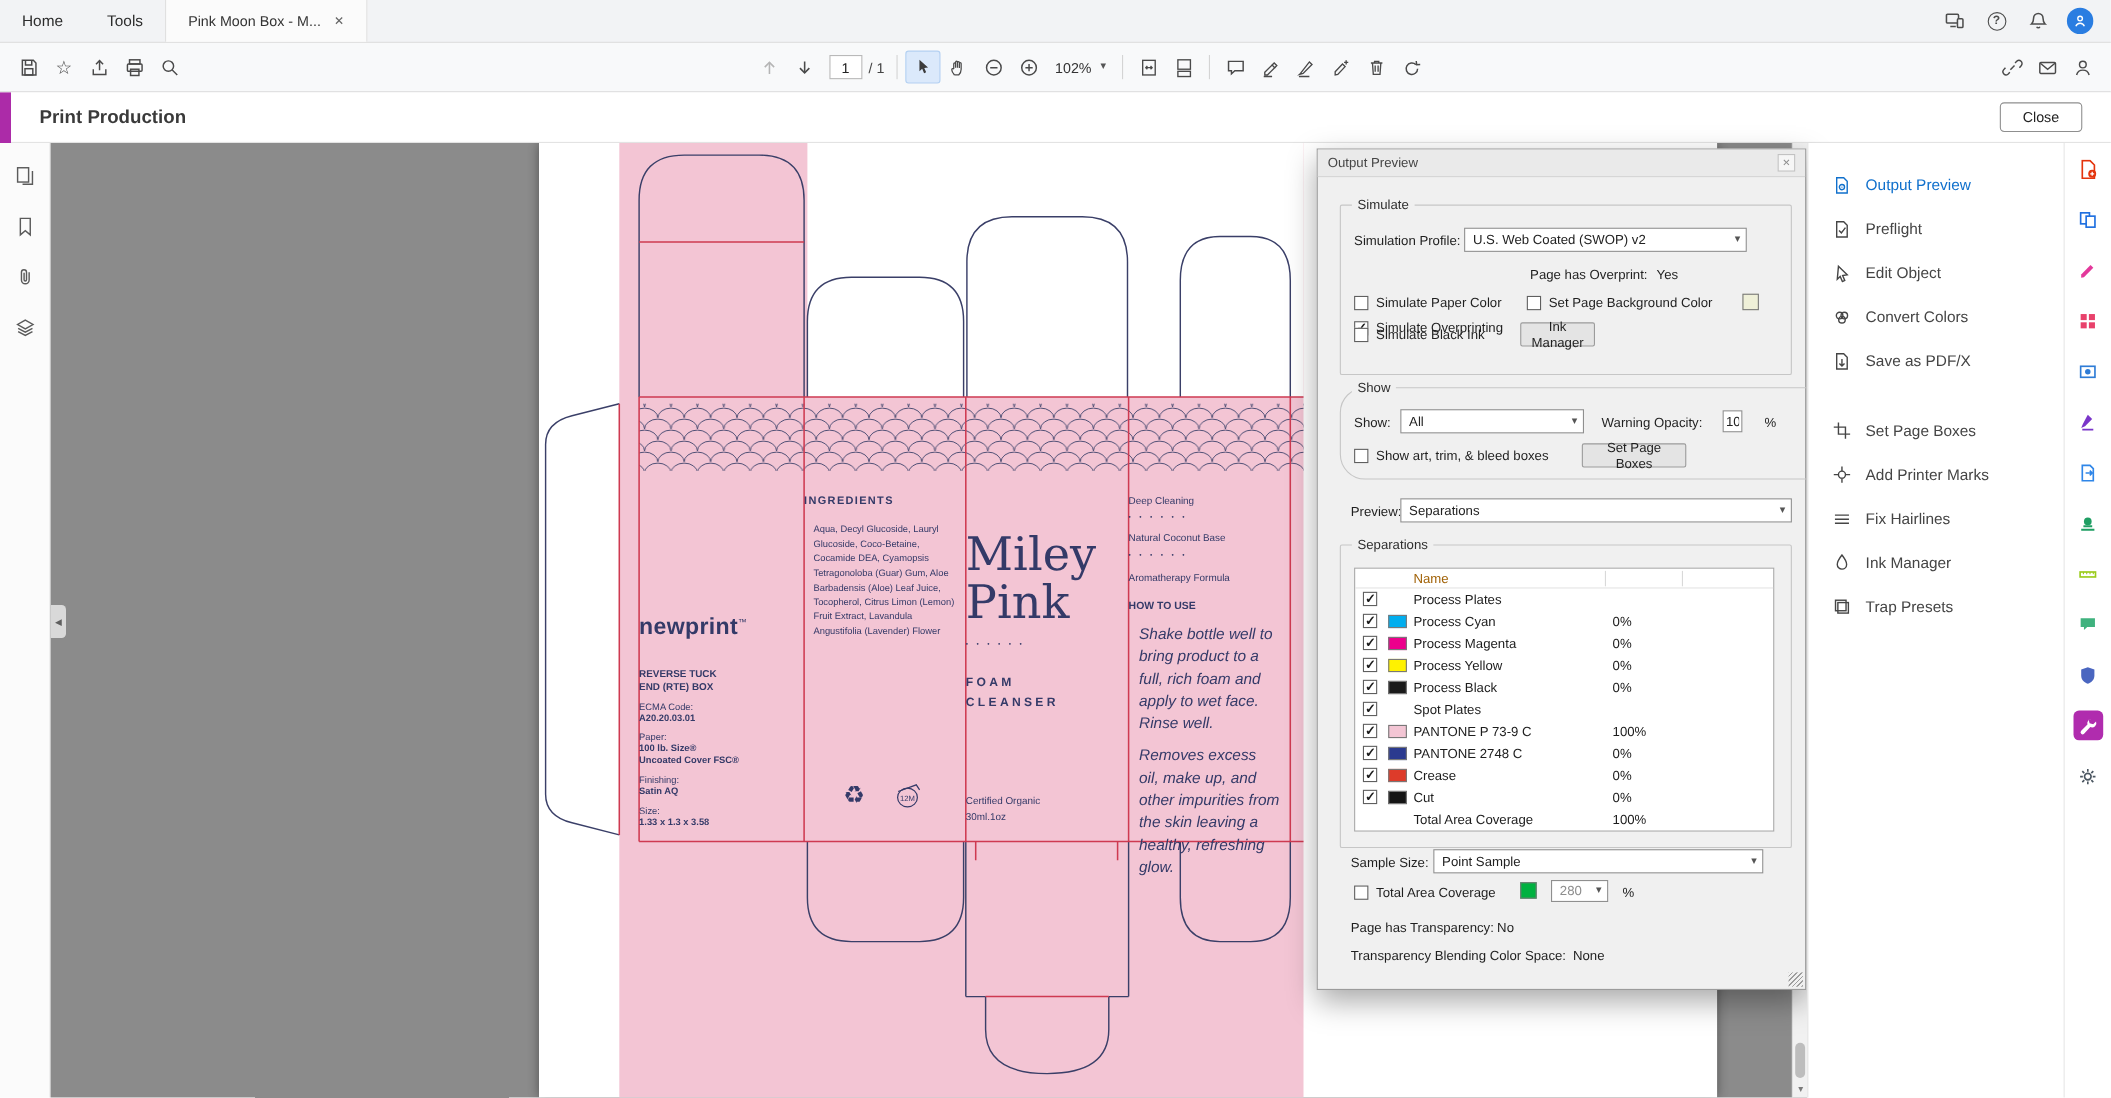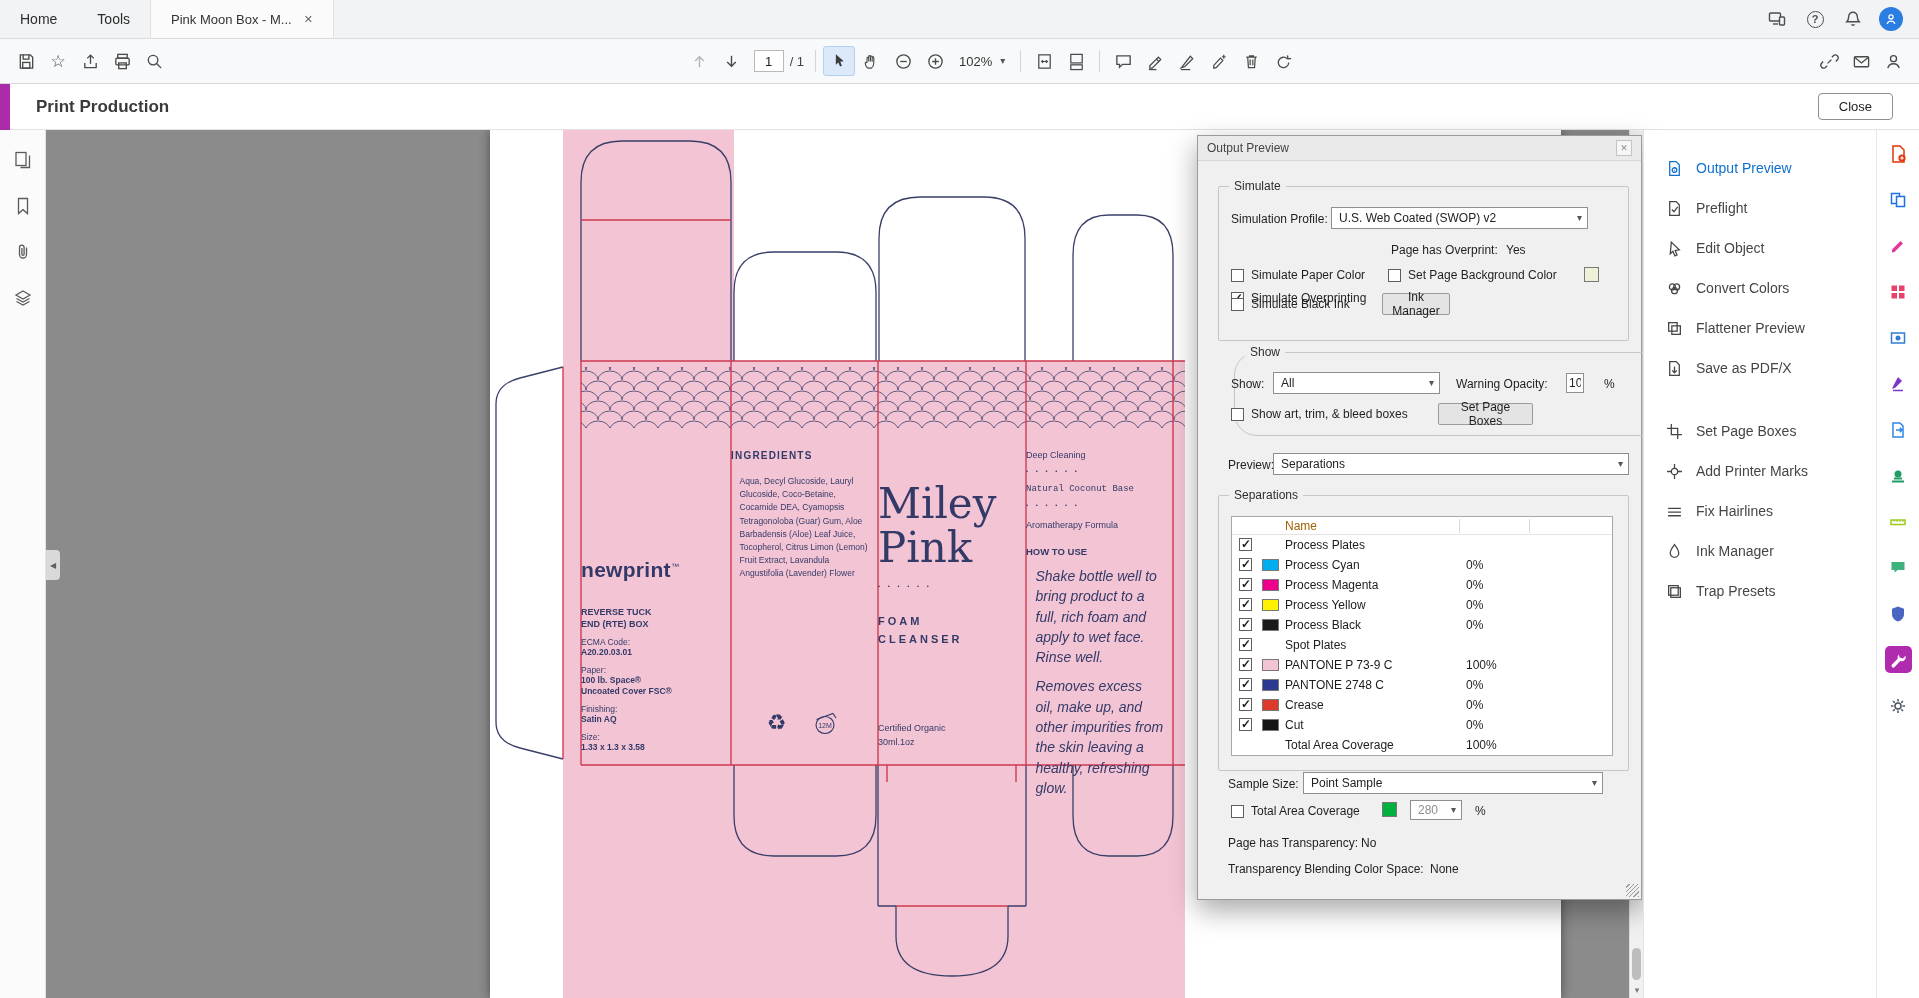--- a/index.html
+++ b/index.html
@@ -351,21 +351,21 @@
         <path d="M841,635 V652 M970,635 V652"></path>
       </g>
     </svg>
 
     <div class="ptxt" style="left:535px;top:428px;width:150px;">
       <div class="np-logo"><span>newprint</span><sup>™</sup></div>
       <div class="box-type"><span>REVERSE TUCK</span><br><span>END (RTE) BOX</span></div>
       <div class="spec-label">ECMA Code:</div>
       <div class="spec-value">A20.20.03.01</div>
       <div class="spec-label">Paper:</div>
-      <div class="spec-value"><span>100 lb. Space®</span><br><span>Uncoated Cover FSC®</span></div>
+      <div class="spec-value"><span>100 lb. Size®</span><br><span>Uncoated Cover FSC®</span></div>
       <div class="spec-label">Finishing:</div>
       <div class="spec-value">Satin AQ</div>
       <div class="spec-label">Size:</div>
       <div class="spec-value">1.33 x 1.3 x 3.58</div>
     </div>
 
     <div class="ptxt" style="left:685px;top:320px;width:147px;">
       <div class="ing-title">INGREDIENTS</div>
       <div class="ing-body">Aqua, Decyl Glucoside, Lauryl Glucoside, Coco-Betaine, Cocamide DEA, Cyamopsis Tetragonoloba (Guar) Gum, Aloe Barbadensis (Aloe) Leaf Juice, Tocopherol, Citrus Limon (Lemon) Fruit Extract, Lavandula Angustifolia (Lavender) Flower</div>
     </div>
@@ -383,21 +383,21 @@
       <div class="dots" style="margin-top:14px;">• • • • • •</div>
       <div class="product"><span>FOAM</span><br><span>CLEANSER</span></div>
     </div>
     <div class="ptxt cert" style="left:832px;top:592px;width:148px;">
       <span>Certified Organic</span><br><span>30ml.1oz</span>
     </div>
 
     <div class="ptxt" style="left:980px;top:318px;width:147px;">
       <div class="benefit">Deep Cleaning</div>
       <div class="dots" style="margin-top:8px;">• • • • • •</div>
-      <div class="benefit" style="margin-top:10px;font-family:Liberation Mono, monospace;">Natural Coconut Base</div>
+      <div class="benefit" style="margin-top:10px;">Natural Coconut Base</div>
       <div class="dots" style="margin-top:8px;">• • • • • •</div>
       <div class="benefit" style="margin-top:12px;">Aromatherapy Formula</div>
       <div class="how-title">HOW TO USE</div>
       <div class="how-p">Shake bottle well to bring product to a full, rich foam and apply to wet face. Rinse well.</div>
       <div class="how-p">Removes excess oil, make up, and other impurities from the skin leaving a healthy, refreshing glow.</div>
     </div>
 
     <div class="collapse-tab">
         <span>◀</span>
       </div>
@@ -436,21 +436,21 @@
       <span class="cb"></span>
       <span>Set Page Background Color</span>
     </div>
     <div class="swatch-box" style="left: 386px; top: 131px; width: 15px; height: 15px; background: rgb(239, 240, 216);"></div>
     <div class="cbrow" style="left:33px;top:161px;">
       <span class="cb"></span>
       <span>Simulate Black Ink</span>
     </div>
     <button class="dbtn" style="left:184px;top:157px;width:68px;height:22px;">Ink Manager</button>
 
-    <div class="group" style="left:36px;top:216px;width:491px;height:84px;border-radius:23px;">
+    <div class="group" style="left:20px;top:216px;width:491px;height:84px;border-radius:23px;">
       <span class="group-label">Show</span>
     </div>
     <div class="dabs" style="left:33px;top:241px;">Show:</div>
     <div class="combo" style="left:75px;top:236px;width:167px;height:22px;">
       <span>All</span>
       <span class="caret">▾</span>
     </div>
     <div class="dabs" style="left:258px;top:241px;">Warning Opacity:</div>
     <input class="num-input" style="left: 368px; top: 237px; width: 18px; height: 20px;" value="100">
     <div class="dabs" style="left:406px;top:241px;">%</div>
@@ -586,27 +586,20 @@
     <div class="rp-item">
       <svg class="ic" width="17" height="17" viewBox="0 0 16 16" fill="none" stroke="currentColor" stroke-width="1.2">
           <circle cx="6" cy="6.5" r="2.8"></circle>
           <circle cx="10" cy="6.5" r="2.8"></circle>
           <circle cx="8" cy="10" r="2.8"></circle>
         </svg>
       <span>Convert Colors</span>
     </div>
     <div class="rp-item">
       <svg class="ic" width="17" height="17" viewBox="0 0 16 16" fill="none" stroke="currentColor" stroke-width="1.2">
-          <rect x="2.5" y="2.5" width="8" height="8"></rect>
-          <rect x="5.5" y="5.5" width="8" height="8"></rect>
-        </svg>
-      <span>Flattener Preview</span>
-    </div>
-    <div class="rp-item">
-      <svg class="ic" width="17" height="17" viewBox="0 0 16 16" fill="none" stroke="currentColor" stroke-width="1.2">
           <path d="M3.5,1.5h6l3,3v10h-9z"></path>
           <path d="M8,6v6 M5.8,9.8L8,12l2.2-2.2"></path>
         </svg>
       <span>Save as PDF/X</span>
     </div>
     <div class="rp-gap"></div>
     <div class="rp-item">
       <svg class="ic" width="17" height="17" viewBox="0 0 16 16" fill="none" stroke="currentColor" stroke-width="1.2">
           <path d="M5,1v10h10 M1,5h10v10"></path>
         </svg>

